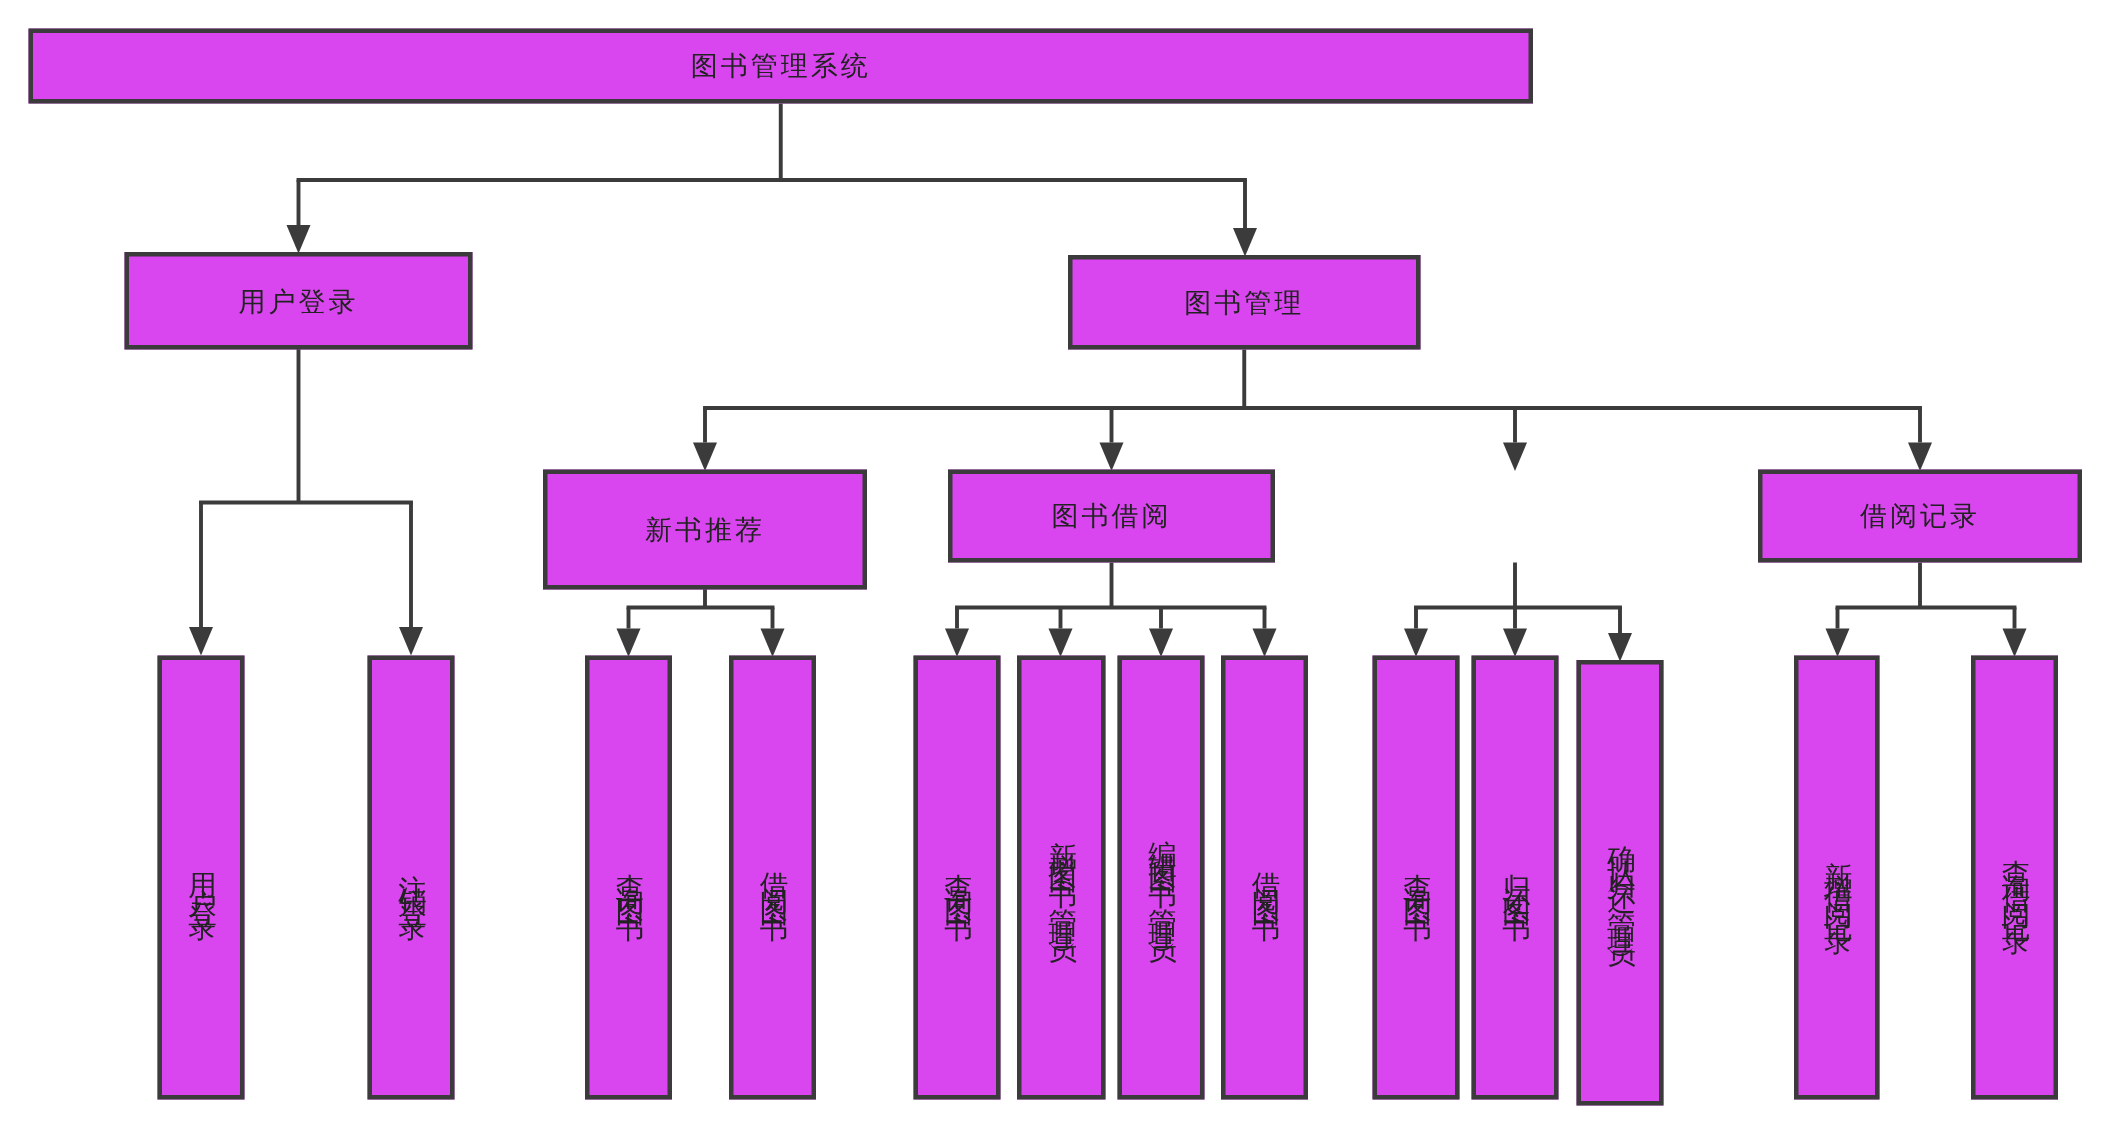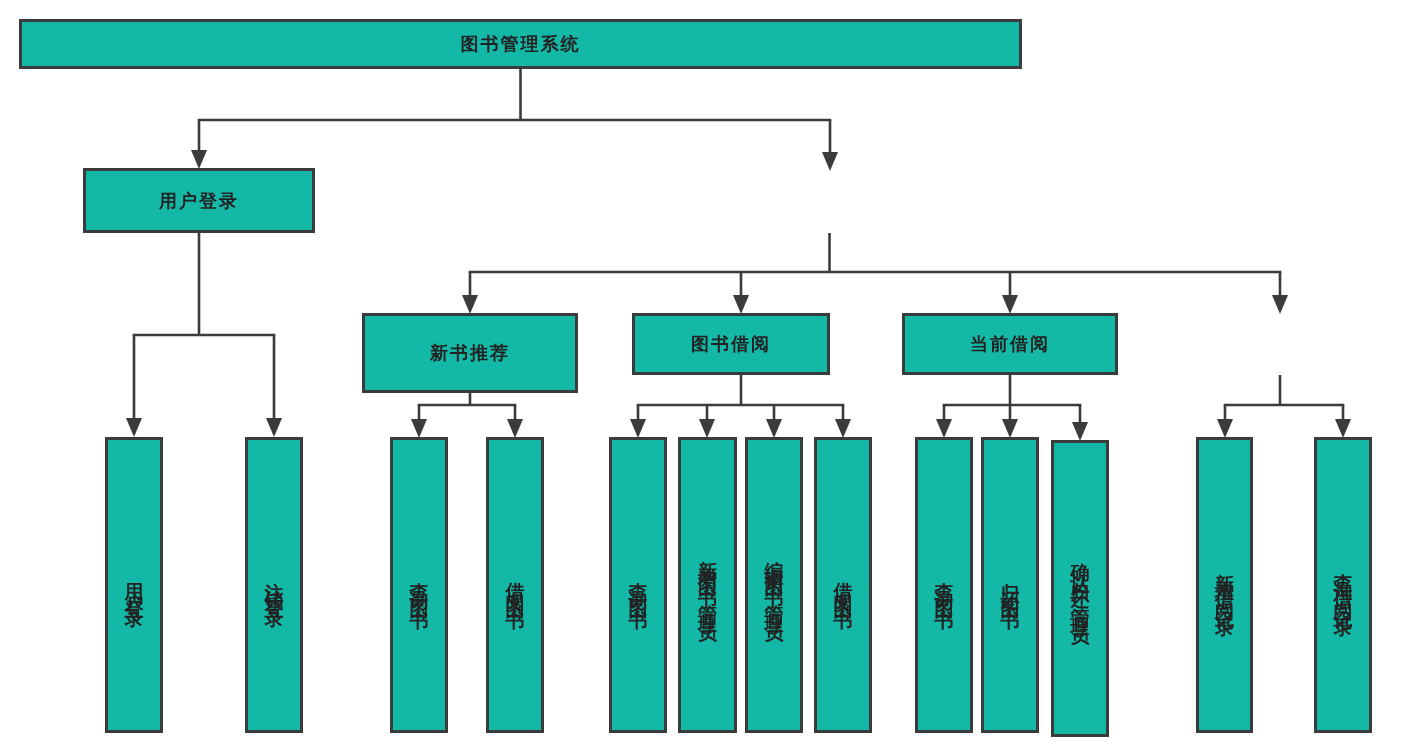--- a/index.html
+++ b/index.html
@@ -10,24 +10,23 @@
     overflow:hidden;
     font-family:"Liberation Sans","DejaVu Sans",sans-serif;
   }
   .wires{position:absolute;left:0;top:0;width:1405px;height:747px;}
   .wires line{stroke:#3b3b3b;stroke-width:2.6px;}
   .wires polygon{fill:#3b3b3b;}
   .box{
     position:absolute;
     box-sizing:border-box;
     border:3px solid #3b3b3b;
-    background:#14b8a6;
+    background:#d946ef;
     display:flex;align-items:center;justify-content:center;
     color:#222222;
-    font-weight:bold;
   }
   .h{font-size:18px;letter-spacing:2px;white-space:nowrap;}
   .v .vt{
     writing-mode:vertical-rl;
     text-orientation:mixed;
     font-size:19px;
     letter-spacing:9px;
     line-height:1.05;
     white-space:nowrap;
   }
@@ -108,29 +107,32 @@
     <polygon points="1335,419 1351,419 1343,438"></polygon>
   </svg>
 
   <div class="box h" style="left:19px;top:19px;width:1003px;height:50px;">
     <span>图书管理系统</span>
   </div>
 
   <div class="box h" style="left:83px;top:168px;width:232px;height:65px;">
     <span>用户登录</span>
   </div>
+  <div class="box h" style="left:712px;top:170px;width:235px;height:63px;">
+    <span>图书管理</span>
+  </div>
 
   <div class="box h" style="left:362px;top:313px;width:216px;height:80px;">
     <span>新书推荐</span>
   </div>
-  <div class="box h" style="left:632px;top:313px;width:198px;height:62px;">
+  <div class="box h" style="left:632px;top:313px;width:218px;height:62px;">
     <span>图书借阅</span>
   </div>
-  <div class="box h" style="left:902px;top:313px;width:216px;height:62px;">
-    <span>当前借阅</span>
+  <div class="box h" style="left:1172px;top:313px;width:216px;height:62px;">
+    <span>借阅记录</span>
   </div>
 
   <div class="box v" style="left:105px;top:437px;width:58px;height:296px;">
     <span class="vt">用户登录</span>
   </div>
   <div class="box v" style="left:245px;top:437px;width:58px;height:296px;">
     <span class="vt">注销登录</span>
   </div>
 
   <div class="box v" style="left:390px;top:437px;width:58px;height:296px;">

